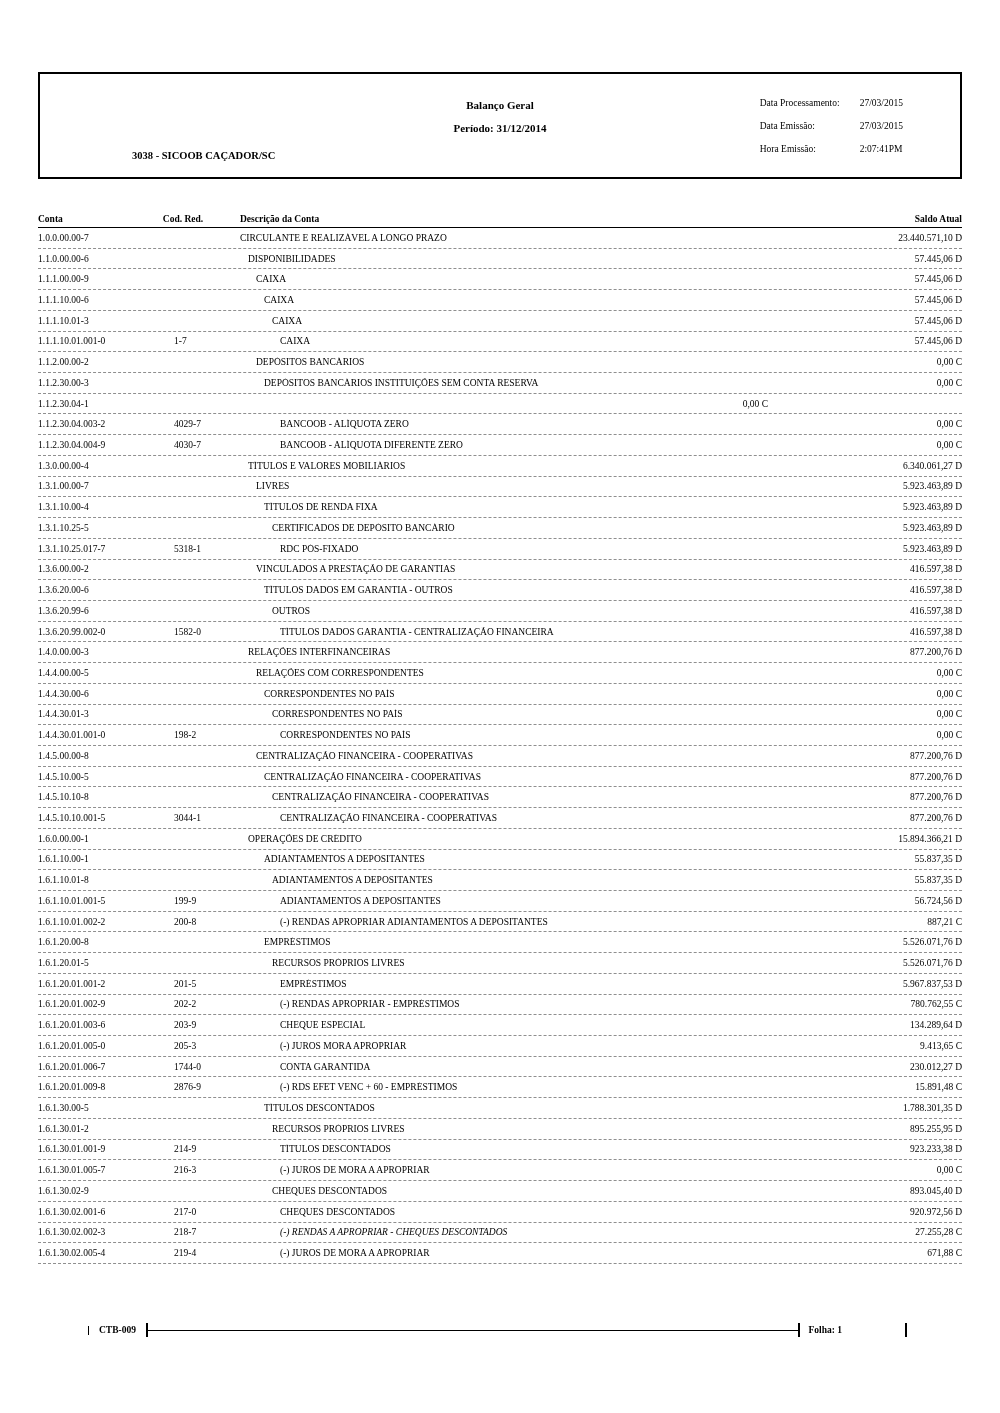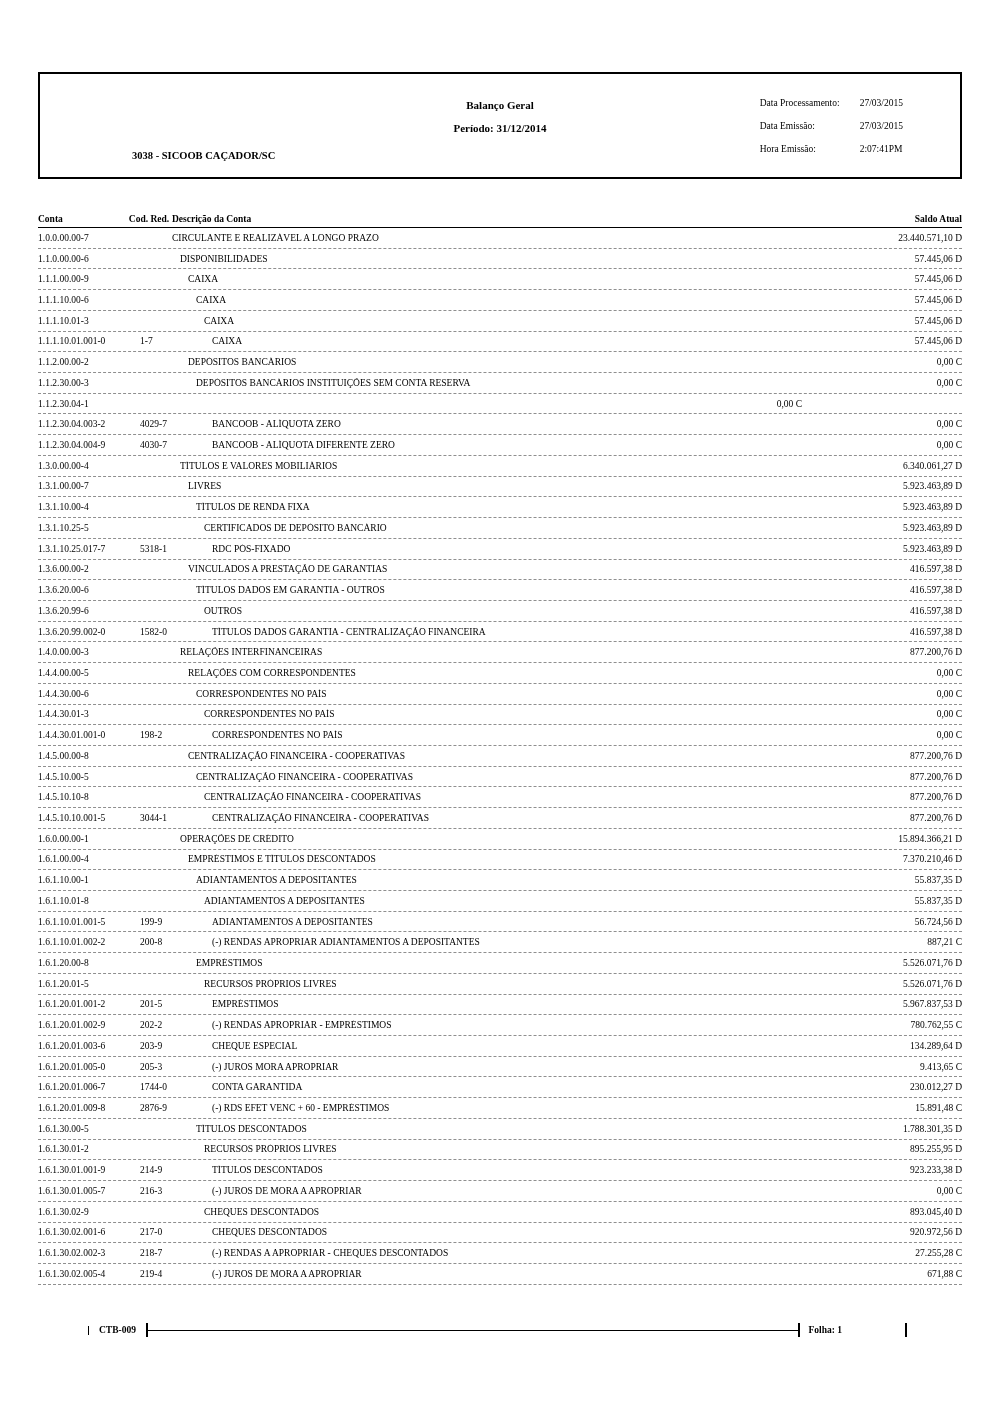--- a/index.html
+++ b/index.html
@@ -42,20 +42,21 @@
   
   .table {
     position:absolute; left:38px; top:210px;
     width:924px;
     font-size:9.5px;
   }
   .trow {
     display:grid;
     grid-template-columns:88px 46px 1fr 160px;
     align-items:center;
+    gap:34px;
   }
   .thead {
     font-weight:bold;
     height:18px;
     border-bottom:1.5px solid #000;
   }
   .tbody .trow {
     height:20.73px;
     border-bottom:1px dashed #8f8f8f;
   }
@@ -281,26 +282,20 @@
       <span class="c-desc" style="padding-left: 40px;">CENTRALIZAÇÃO FINANCEIRA - COOPERATIVAS</span>
       <span class="c-saldo">877.200,76 D</span>
     </div>
         <div class="trow">
       <span class="c-conta">1.6.0.00.00-1</span>
       <span class="c-cod"></span>
       <span class="c-desc" style="padding-left: 8px;">OPERAÇÕES DE CRÉDITO</span>
       <span class="c-saldo">15.894.366,21 D</span>
     </div>
         <div class="trow">
-      <span class="c-conta">1.6.1.00.00-4</span>
-      <span class="c-cod"></span>
-      <span class="c-desc" style="padding-left: 16px;">EMPRÉSTIMOS E TÍTULOS DESCONTADOS</span>
-      <span class="c-saldo">7.370.210,46 D</span>
-    </div>
-        <div class="trow">
       <span class="c-conta">1.6.1.10.00-1</span>
       <span class="c-cod"></span>
       <span class="c-desc" style="padding-left: 24px;">ADIANTAMENTOS A DEPOSITANTES</span>
       <span class="c-saldo">55.837,35 D</span>
     </div>
         <div class="trow">
       <span class="c-conta">1.6.1.10.01-8</span>
       <span class="c-cod"></span>
       <span class="c-desc" style="padding-left: 32px;">ADIANTAMENTOS A DEPOSITANTES</span>
       <span class="c-saldo">55.837,35 D</span>
@@ -397,21 +392,21 @@
     </div>
         <div class="trow">
       <span class="c-conta">1.6.1.30.02.001-6</span>
       <span class="c-cod">217-0</span>
       <span class="c-desc" style="padding-left: 40px;">CHEQUES DESCONTADOS</span>
       <span class="c-saldo">920.972,56 D</span>
     </div>
         <div class="trow">
       <span class="c-conta">1.6.1.30.02.002-3</span>
       <span class="c-cod">218-7</span>
-      <span class="c-desc" style="padding-left: 40px;">(-) RENDAS A APROPRIAR - CHEQUES DESCONTADOS</span>
+      <span class="c-desc" style="padding-left: 40px; font-style: italic;">(-) RENDAS A APROPRIAR - CHEQUES DESCONTADOS</span>
       <span class="c-saldo">27.255,28 C</span>
     </div>
         <div class="trow">
       <span class="c-conta">1.6.1.30.02.005-4</span>
       <span class="c-cod">219-4</span>
       <span class="c-desc" style="padding-left: 40px;">(-) JUROS DE MORA A APROPRIAR</span>
       <span class="c-saldo">671,88 C</span>
     </div>
       </div>
   </div>

